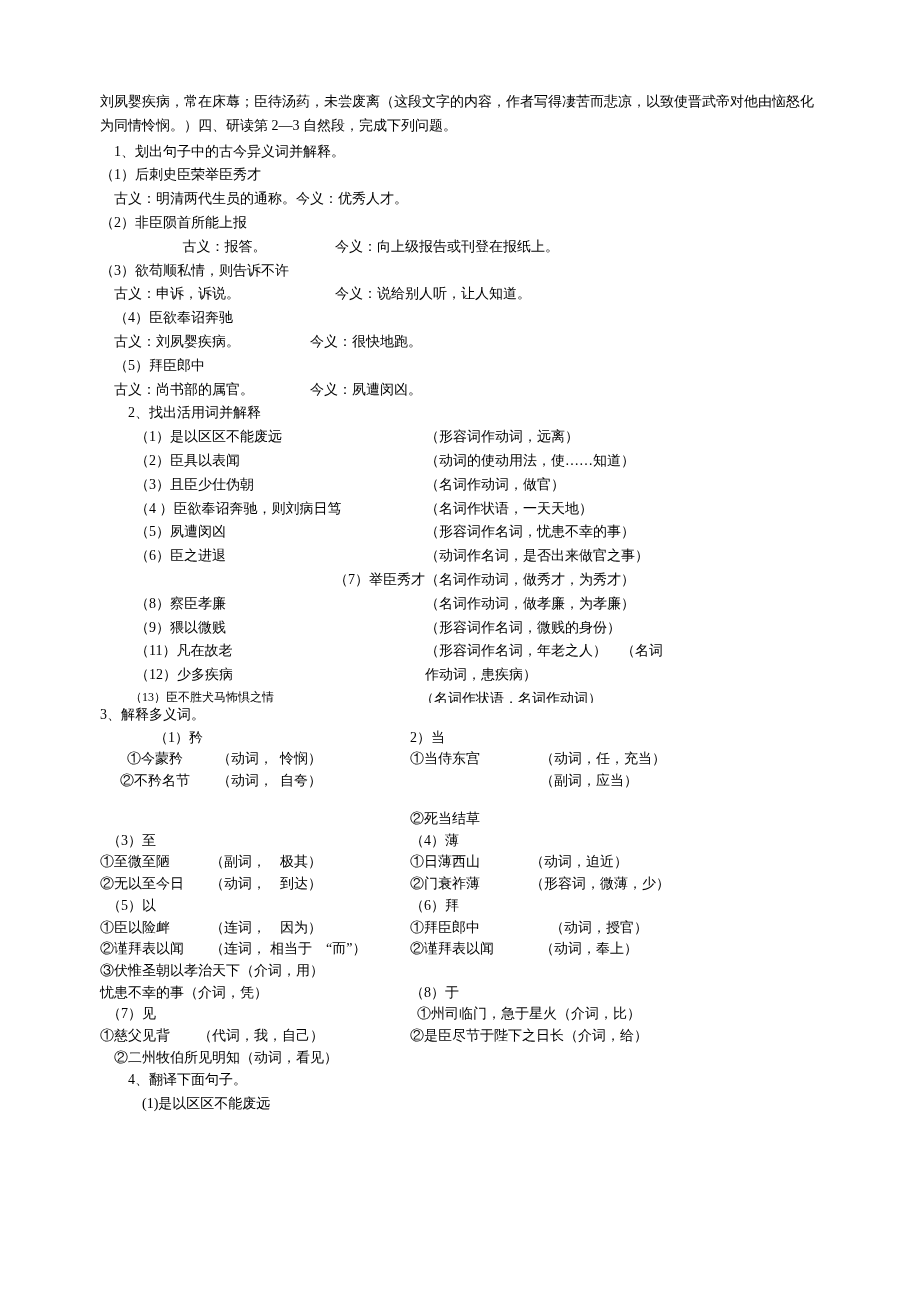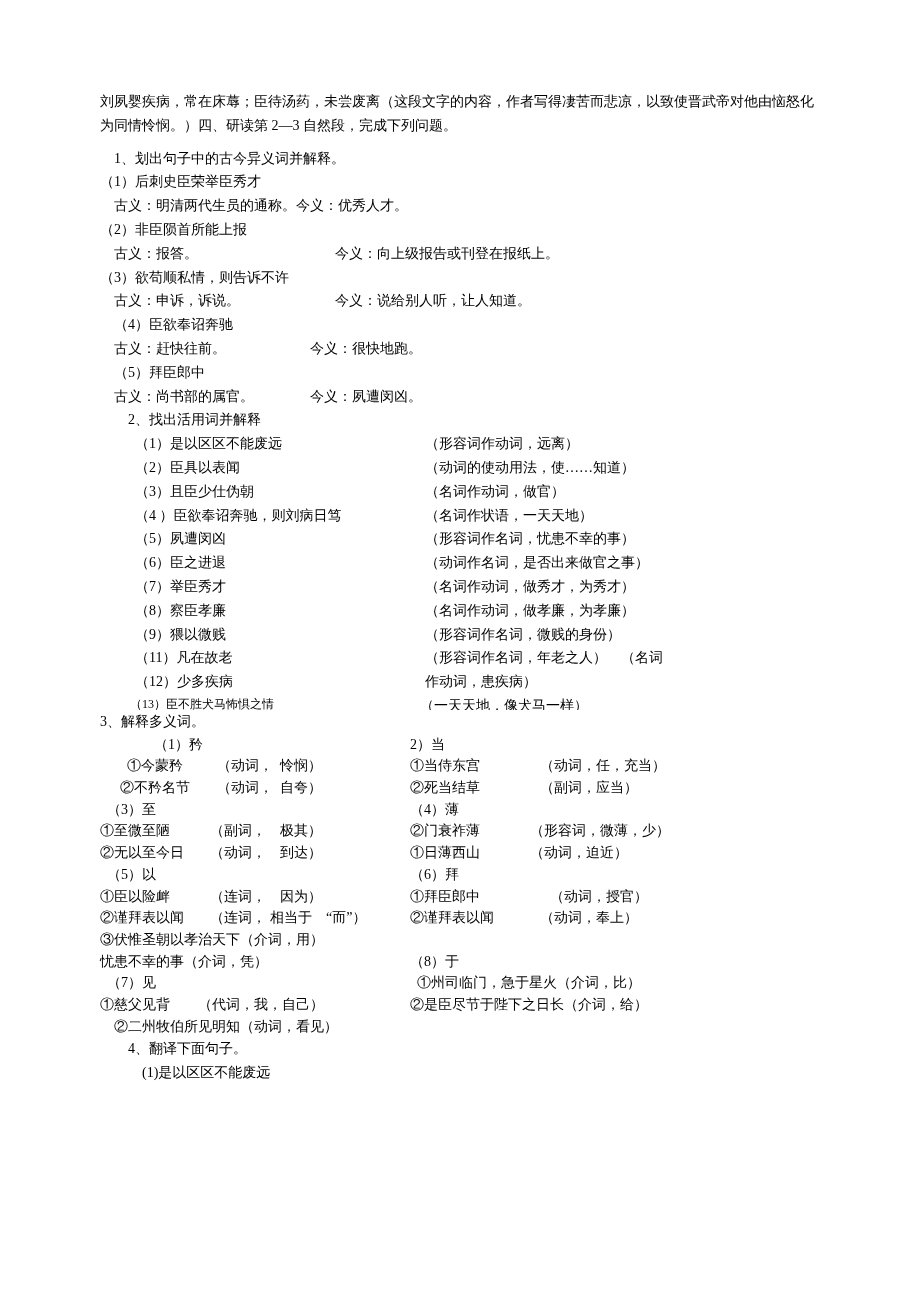--- a/index.html
+++ b/index.html
@@ -13,47 +13,47 @@
     padding: 90px 100px 60px 100px;
     box-sizing: border-box;
   }
   .para { margin: 0; }
   .indent1 { text-indent: 1em; }
   .indent2 { text-indent: 2em; }
   .indent3 { text-indent: 3em; }
   .row { display: flex; }
   .cell { }
   .tight { line-height: 1.55; }
-  .mt { margin-top: 9px; }
+  .mt { margin-top: 2px; }
 </style>
 </head>
 <body>
 
 <p class="para">刘夙婴疾病，常在床蓐；臣待汤药，未尝废离（这段文字的内容，作者写得凄苦而悲凉，以致使晋武帝对他由恼怒化为同情怜悯。）四、研读第 2—3 自然段，完成下列问题。</p>
 
 <p class="para indent1 mt">1、划出句子中的古今异义词并解释。</p>
 
 <p class="para">（1）后刺史臣荣举臣秀才</p>
 <p class="para indent1">古义：明清两代生员的通称。今义：优秀人才。</p>
 
 <p class="para">（2）非臣陨首所能上报</p>
 <div class="row">
-  <div class="cell" style="width:235px;"><span class="indent1" style="display:inline-block;">古义：报答。</span></div>
+  <div class="cell" style="width:235px;text-align:center;"><span class="indent1" style="display:inline-block;">古义：报答。</span></div>
   <div class="cell">今义：向上级报告或刊登在报纸上。</div>
 </div>
 
 <p class="para">（3）欲苟顺私情，则告诉不许</p>
 <div class="row">
   <div class="cell" style="width:235px;"><span class="indent1" style="display:inline-block;">古义：申诉，诉说。</span></div>
   <div class="cell">今义：说给别人听，让人知道。</div>
 </div>
 
 <p class="para indent1">（4）臣欲奉诏奔驰</p>
 <div class="row">
-  <div class="cell" style="width:210px;"><span class="indent1" style="display:inline-block;">古义：赶快往前。</span></div>
+  <div class="cell" style="width:210px;"><span class="indent1" style="display:inline-block;">古义：刘夙婴疾病。</span></div>
   <div class="cell">今义：很快地跑。</div>
 </div>
 
 <p class="para indent1">（5）拜臣郎中</p>
 <div class="row">
   <div class="cell" style="width:210px;"><span class="indent1" style="display:inline-block;">古义：尚书部的属官。</span></div>
   <div class="cell">今义：夙遭闵凶。</div>
 </div>
 
 <p class="para indent2">2、找出活用词并解释</p>
@@ -76,42 +76,42 @@
     </div>
   <div class="row">
       <div style="width:290px;padding-left:2.5em;">（5）夙遭闵凶</div>
       <div>（形容词作名词，忧患不幸的事）</div>
     </div>
   <div class="row">
       <div style="width:290px;padding-left:2.5em;">（6）臣之进退</div>
       <div>（动词作名词，是否出来做官之事）</div>
     </div>
   <div class="row">
-      <div style="width:290px;padding-left:2.5em;">（7）举臣秀才</div>
+      <div style="width:290px;padding-left:2.5em;text-align:right;">（7）举臣秀才</div>
       <div>（名词作动词，做秀才，为秀才）</div>
     </div>
   <div class="row">
       <div style="width:290px;padding-left:2.5em;">（8）察臣孝廉</div>
       <div>（名词作动词，做孝廉，为孝廉）</div>
     </div>
   <div class="row">
       <div style="width:290px;padding-left:2.5em;">（9）猥以微贱</div>
       <div>（形容词作名词，微贱的身份）</div>
     </div>
   <div class="row">
       <div style="width:290px;padding-left:2.5em;">（11）凡在故老</div>
       <div>（形容词作名词，年老之人）　（名词</div>
     </div>
   <div class="row">
       <div style="width:290px;padding-left:2.5em;">（12）少多疾病</div>
       <div>作动词，患疾病）</div>
     </div>
   <div class="row" style="overflow:hidden;height:16px;">
       <div style="width:290px;padding-left:2.5em;font-size:12px;">（13）臣不胜犬马怖惧之情</div>
-      <div>（一天天地，像犬马一样）</div>
+      <div>（名词作状语，名词作动词）</div>
     </div>
 </div>
 
 <p class="para">3、解释多义词。</p>
 
 <div class="tight">
 
 <div class="row">
   <div style="width:310px;text-align:center;">
     <div class="row">
@@ -128,21 +128,21 @@
       <div>自夸）</div>
     </div>
   </div>
   <div style="width:380px;">
     <div>2）当</div>
     <div class="row">
       <div style="width:130px;">①当侍东宫</div>
       <div>（动词，任，充当）</div>
     </div>
     <div class="row">
-      <div style="width:130px;">②死当结草</div>
+      <div style="width:130px;margin-top:38px;">②死当结草</div>
       <div>（副词，应当）</div>
     </div>
   </div>
 </div>
 
 <div class="row">
   <div style="width:310px;">
     <div style="padding-left:0.5em;">（3）至</div>
     <div class="row">
       <div style="width:110px;">①至微至陋</div>
@@ -151,26 +151,26 @@
     </div>
     <div class="row">
       <div style="width:110px;">②无以至今日</div>
       <div style="width:70px;">（动词，</div>
       <div>到达）</div>
     </div>
   </div>
   <div style="width:380px;">
     <div>（4）薄</div>
     <div class="row">
+      <div style="width:120px;">①日薄西山</div>
+      <div>（动词，迫近）</div>
+    </div>
+    <div class="row">
       <div style="width:120px;">②门衰祚薄</div>
       <div>（形容词，微薄，少）</div>
-    </div>
-    <div class="row">
-      <div style="width:120px;">①日薄西山</div>
-      <div>（动词，迫近）</div>
     </div>
   </div>
 </div>
 
 <div class="row">
   <div style="width:310px;">
     <div style="padding-left:0.5em;">（5）以</div>
     <div class="row">
       <div style="width:110px;">①臣以险衅</div>
       <div style="width:70px;">（连词，</div>

